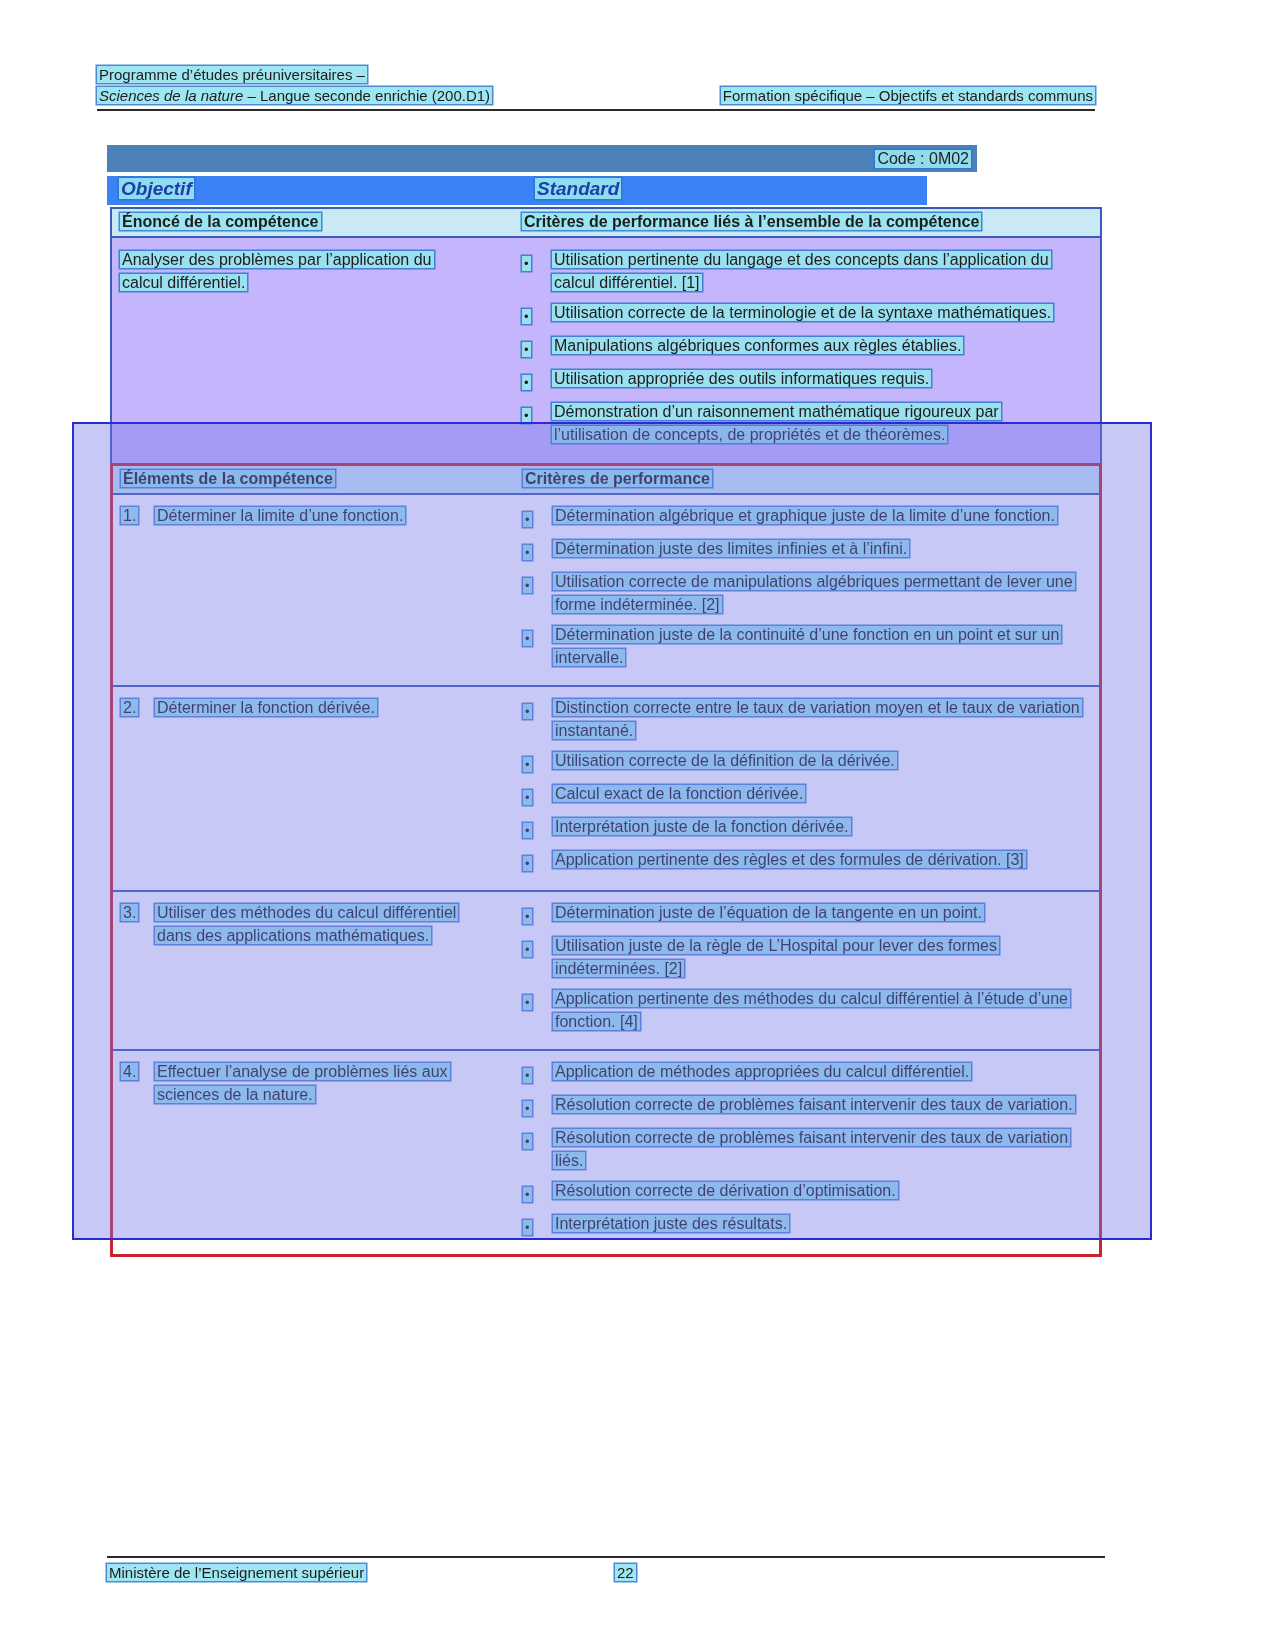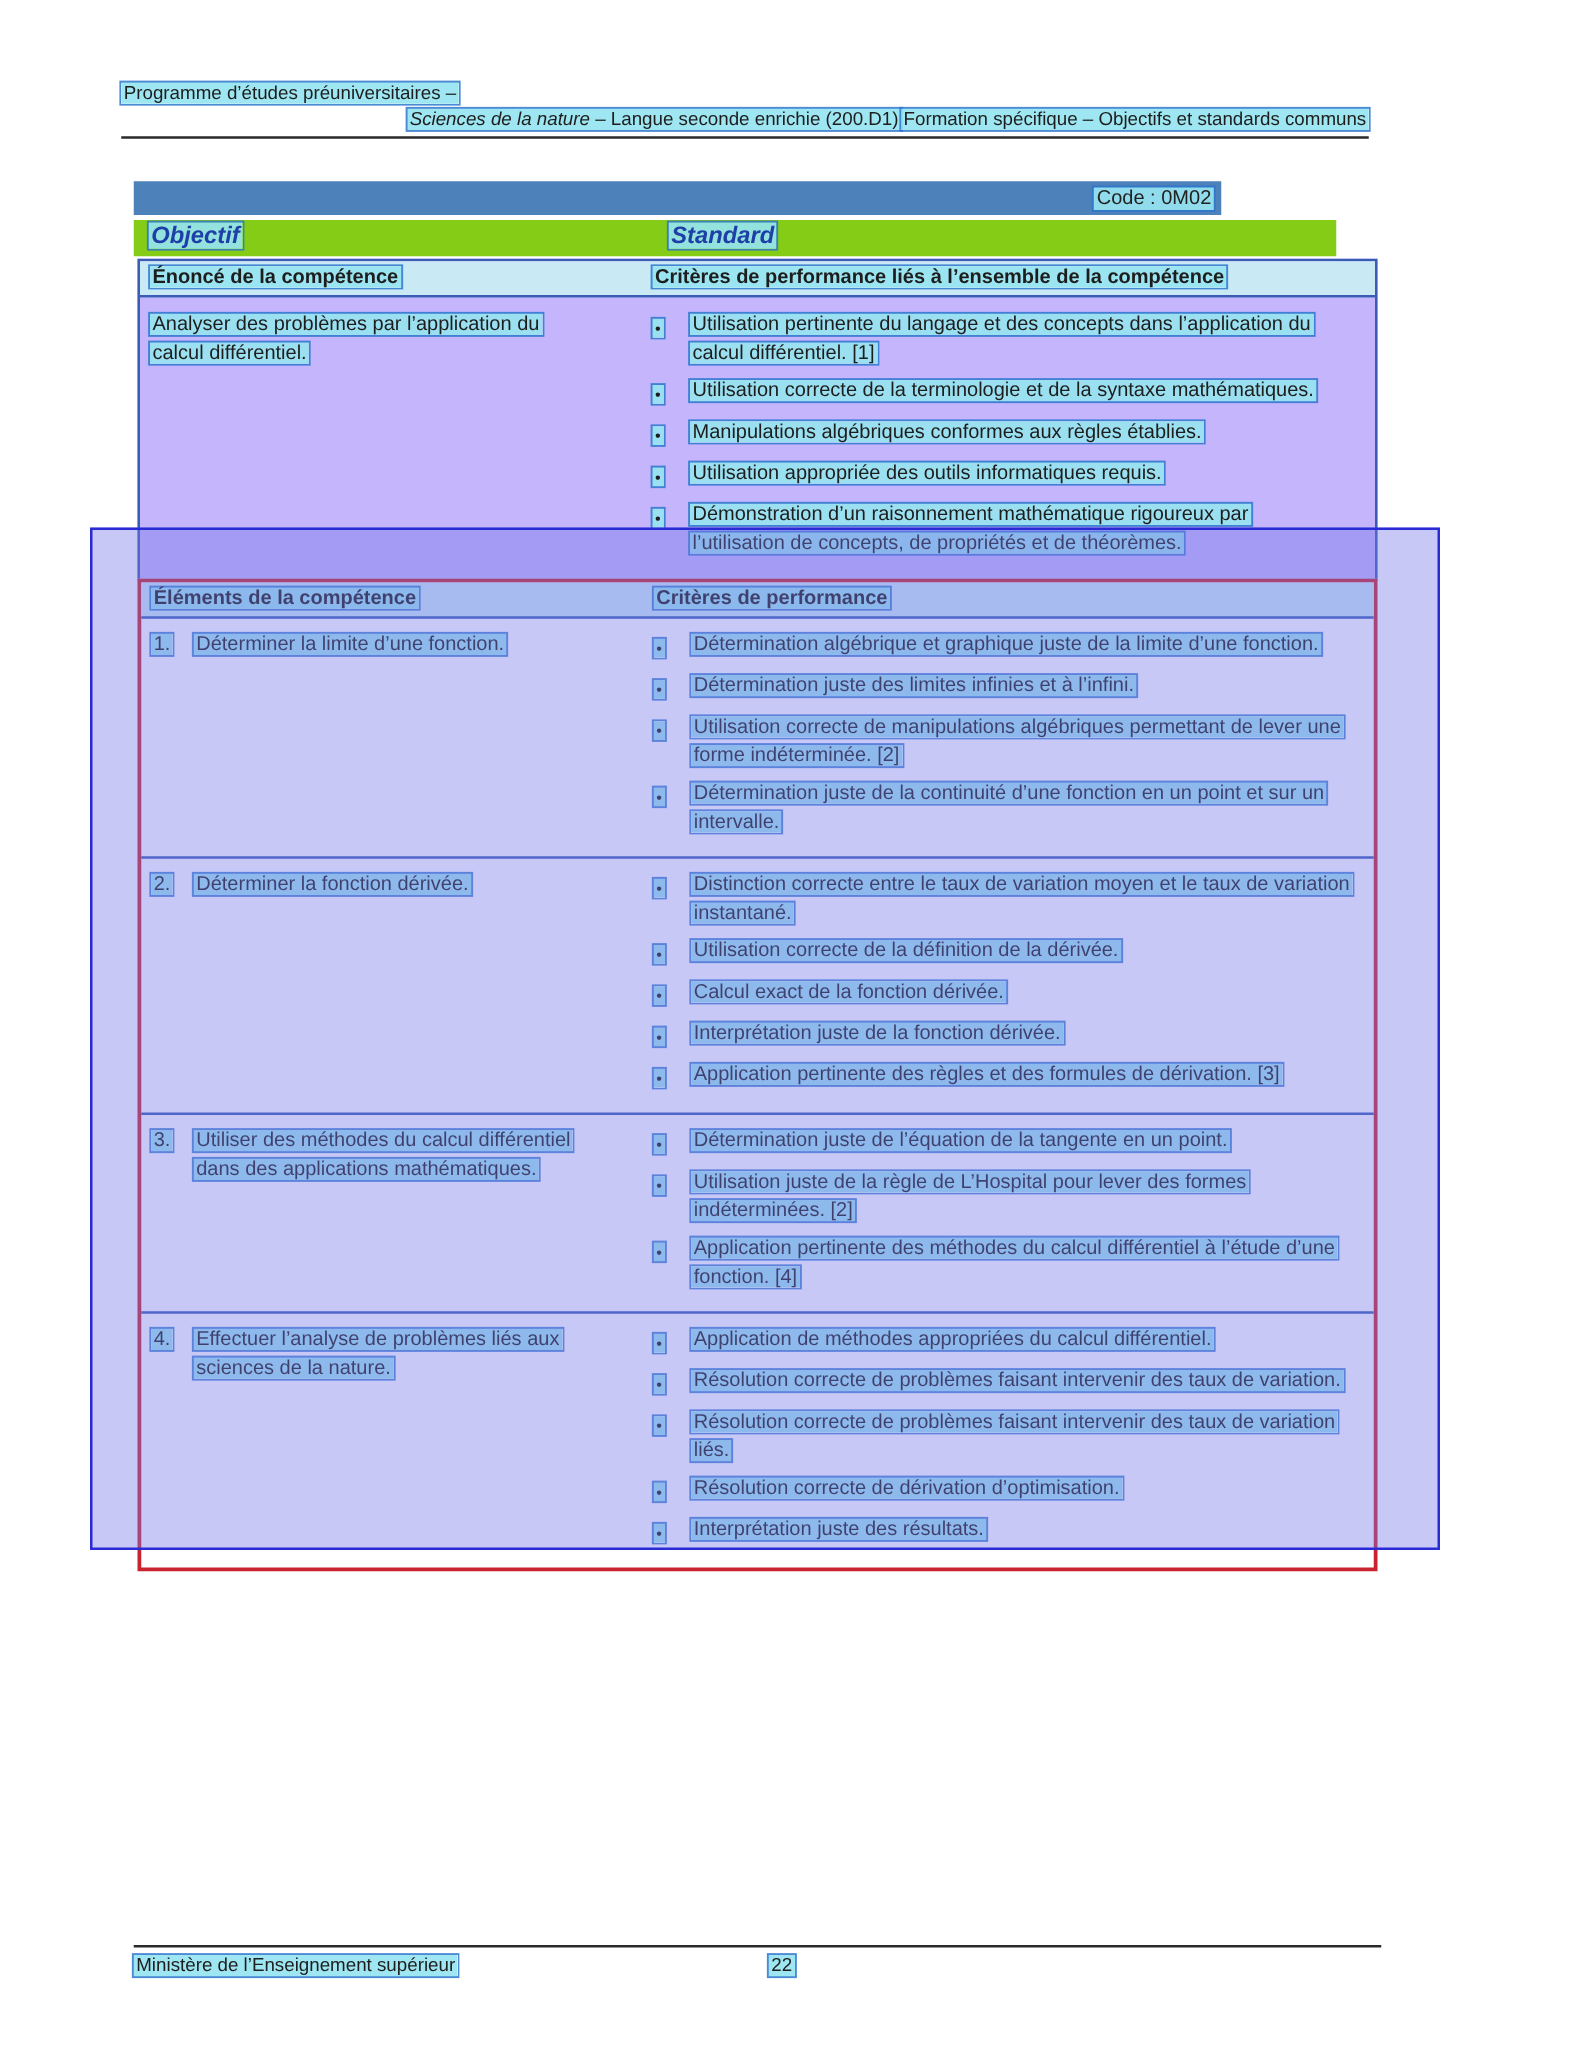--- a/index.html
+++ b/index.html
@@ -10,33 +10,33 @@
   }
   .hl {
     background:rgba(150,228,240,0.92);
     box-shadow:0 0 0 1.5px rgba(45,118,205,0.85);
     -webkit-box-decoration-break:clone; box-decoration-break:clone;
     padding:0 2px;
   }
   
   .header { position:absolute; left:97px; top:66px; width:998px; font-size:15px; }
   .header-line1 { margin-bottom:4px; }
-  .header-line2 { display:flex; justify-content:flex-end; }
+  .header-line2 { display:flex; justify-content:space-between; }
   .header-rule { border-bottom:2.5px solid #2a2a2a; margin-top:5px; }
   .it { font-style:italic; }
   
   .code-banner {
     position:absolute; left:107px; top:145px; width:870px; height:27px;
     background:#4d81ba; display:flex; justify-content:flex-end; align-items:center;
     padding-right:6px; font-size:16px; color:#222;
   }
   
   .obj-row {
-    position:absolute; left:107px; top:176px; width:962px; height:29px;
-    background:#84cc16;
+    position:absolute; left:107px; top:176px; width:820px; height:29px;
+    background:#3b82f6;
   }
   .obj-label { position:absolute; top:2px; font-size:19px; font-weight:bold; font-style:italic; color:#1f3fa8; }
   .obj-label.objectif { left:12px; }
   .obj-label.standard { left:428px; }
   
   .table1 {
     position:absolute; left:110px; top:207px; width:992px;
     border:2px solid #3a5cb5; background:#c4b5fd;
   }
   .t-header { display:flex; background:#c9e9f5; border-bottom:2px solid #3a5cb5; padding:4px 0 5px; font-weight:bold; font-size:16px; }

